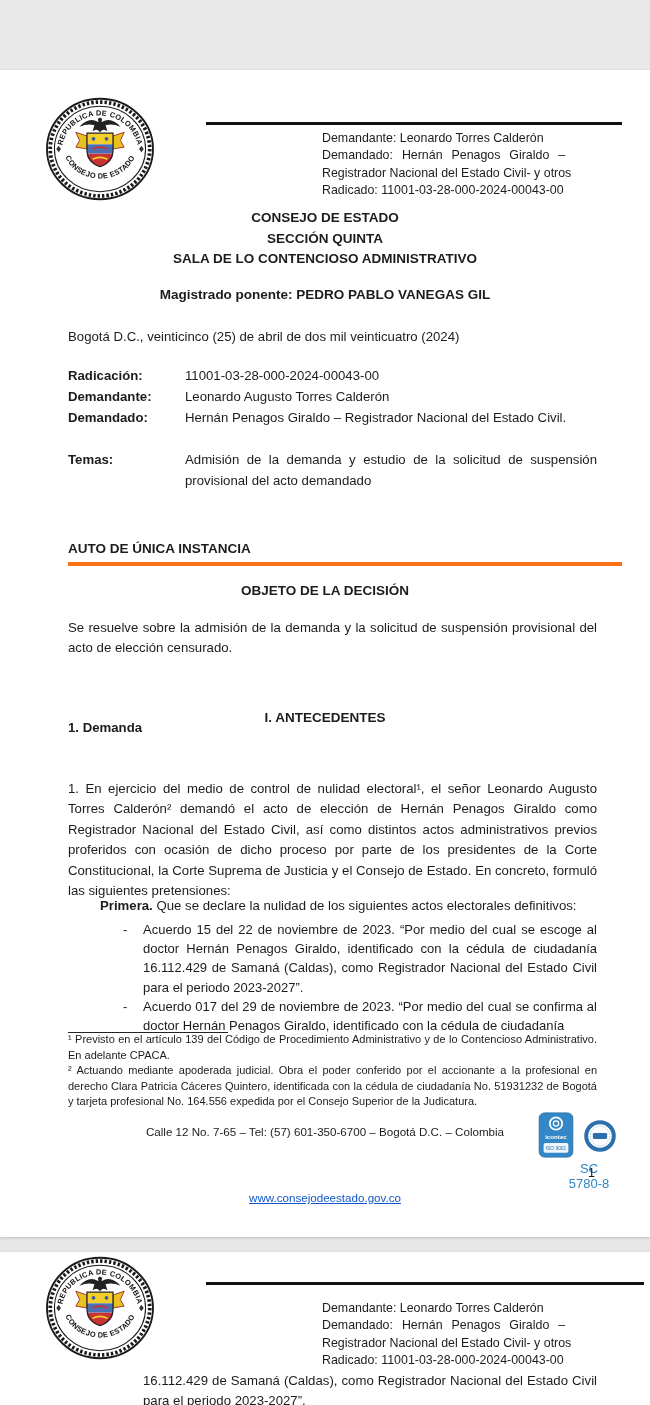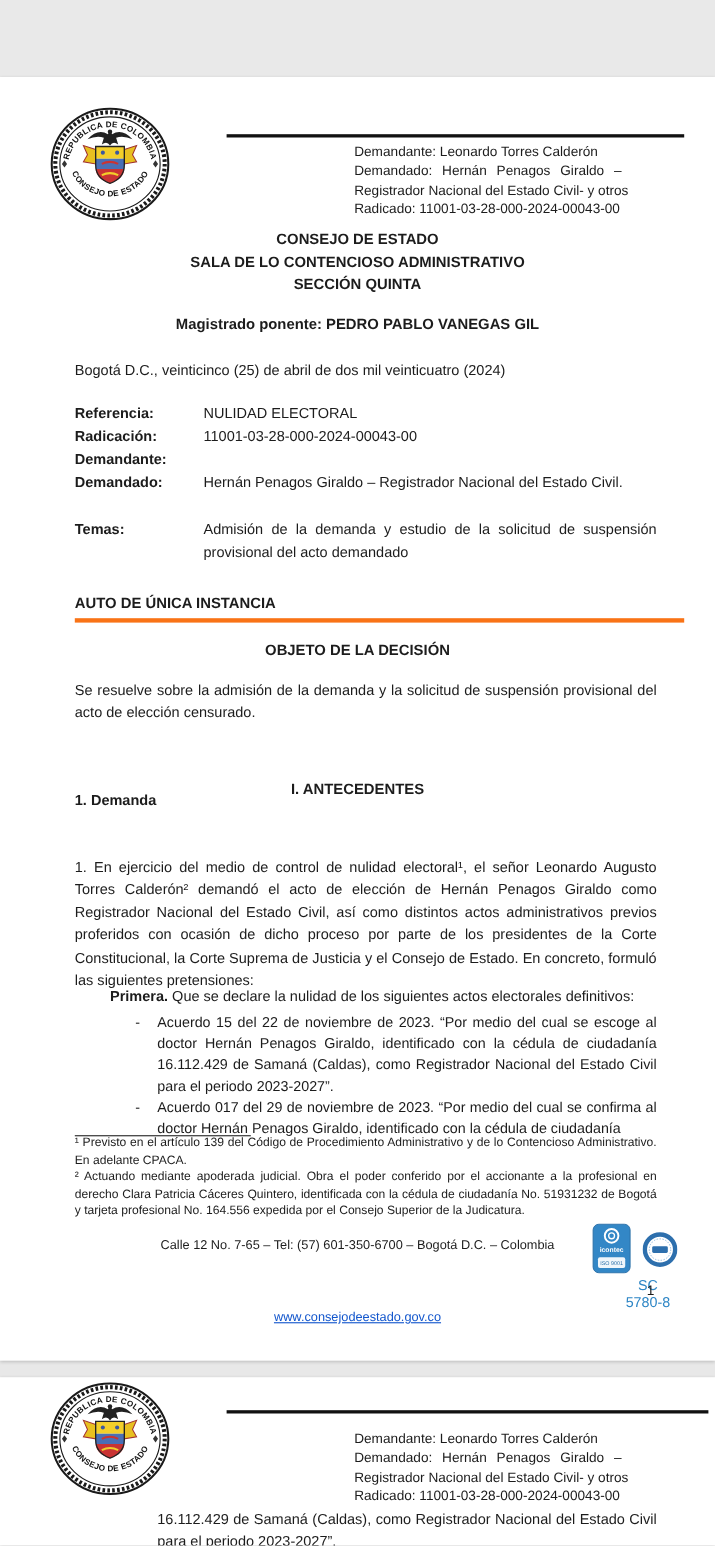--- a/index.html
+++ b/index.html
@@ -109,38 +109,35 @@
     <div class="hline" style="left:206px;top:52px;width:416px;"></div>
     <div class="hdr-text" style="left:322px;top:60px;">
       <div class="hdr-line">Demandante: Leonardo Torres Calderón</div>
       <div class="hdr-line hdr-line--stretch">Demandado: Hernán Penagos Giraldo –</div>
       <div class="hdr-line">Registrador Nacional del Estado Civil- y otros</div>
       <div class="hdr-line">Radicado: 11001-03-28-000-2024-00043-00</div>
     </div>
 
     <div class="center title-block" style="top:138px;">
       <div>CONSEJO DE ESTADO</div>
+      <div>SECCIÓN QUINTA</div>
       <div>SALA DE LO CONTENCIOSO ADMINISTRATIVO</div>
-      <div>SECCIÓN QUINTA</div>
     </div>
     <div class="center bold" style="top:217px;font-size:13.5px;">Magistrado ponente: PEDRO PABLO VANEGAS GIL</div>
 
     <div class="date-line">Bogotá D.C., veinticinco (25) de abril de dos mil veinticuatro (2024)</div>
 
     <div class="ref-block">
-      <div class="ref-row">
-        <div class="lbl">Referencia:</div>
-        <div class="val">NULIDAD ELECTORAL</div>
-      </div>
       <div class="ref-row">
         <div class="lbl">Radicación:</div>
         <div class="val">11001-03-28-000-2024-00043-00</div>
       </div>
       <div class="ref-row">
         <div class="lbl">Demandante:</div>
+        <div class="val">Leonardo Augusto Torres Calderón</div>
       </div>
       <div class="ref-row">
         <div class="lbl">Demandado:</div>
         <div class="val">Hernán Penagos Giraldo – Registrador Nacional del Estado Civil.</div>
       </div>
       <div class="ref-row ref-row--temas">
         <div class="lbl">Temas:</div>
         <div class="val">Admisión de la demanda y estudio de la solicitud de suspensión provisional del acto demandado</div>
       </div>
     </div>

